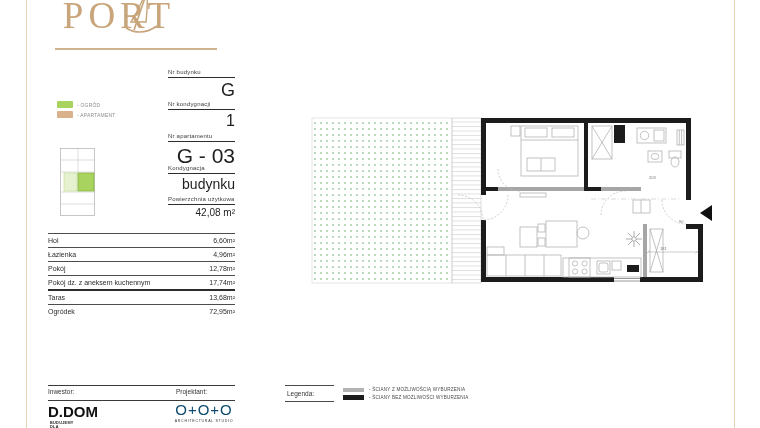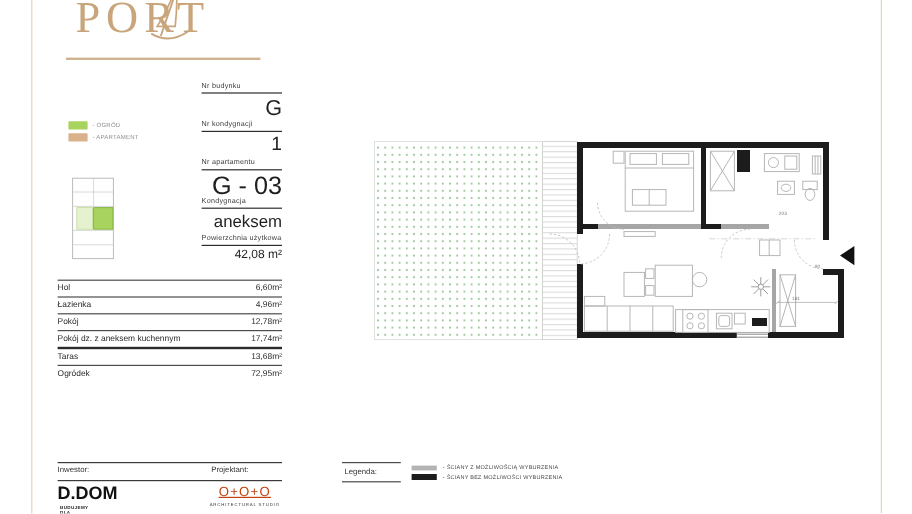--- a/index.html
+++ b/index.html
@@ -53,21 +53,21 @@
   
   .footer-line{position:absolute;left:48px;width:187px;height:1px;background:#3a3a3a;}
   .fl-top{top:385px;} .fl-bottom{top:400px;}
   .inv-label{position:absolute;left:48px;top:388px;font-size:6.5px;color:#333;}
   .proj-label{position:absolute;left:176px;top:388px;font-size:6.5px;color:#333;}
   .ddom{position:absolute;left:48px;top:404px;display:flex;align-items:flex-start;flex-direction:column;}
   .ddom-main{font-size:15px;font-weight:bold;letter-spacing:0px;color:#111;line-height:15px;}
   .ddom-tag{margin-left:2px;margin-top:2px;font-size:3.8px;line-height:4px;
     letter-spacing:0.3px;color:#222;font-weight:bold;}
   .oooo{position:absolute;left:173px;top:402px;width:62px;text-align:center;}
-  .oooo-main{font-size:11px;letter-spacing:1px;color:#c2410c;line-height:16px;text-decoration:underline;}
+  .oooo-main{font-size:15px;letter-spacing:1px;color:#0c4a6e;line-height:16px;}
   .oooo-sub{font-size:3.6px;letter-spacing:0.7px;color:#333;margin-top:1px;}
 
   
   .plan-legend-title{position:absolute;left:285px;top:385px;width:47px;
     border-top:1px solid #4a4a4a;border-bottom:1px solid #4a4a4a;
     font-size:6.5px;color:#333;padding:4px 0 4px 2px;}
   .plan-legend-items{position:absolute;left:343px;top:387px;}
   .pl-row{display:flex;align-items:center;margin-bottom:3px;}
   .pl-swatch{width:21px;margin-right:5px;}
   .pl-gray{height:4px;background:#b3b3b3;}
@@ -127,21 +127,21 @@
     <div class="fvalue">1</div>
   </div>
   <div class="field f3">
     <div class="flabel">Nr apartamentu</div>
     <div class="fline"></div>
     <div class="fvalue">G - 03</div>
   </div>
   <div class="field f4">
     <div class="flabel">Kondygnacja</div>
     <div class="fline"></div>
-    <div class="fvalue">aneksem</div>
+    <div class="fvalue">budynku</div>
   </div>
   <div class="field f5">
     <div class="flabel">Powierzchnia użytkowa</div>
     <div class="fline"></div>
     <div class="fvalue">42,08 m²</div>
   </div>
 </div>
 
 <div class="rooms">
   <div class="room-row">

